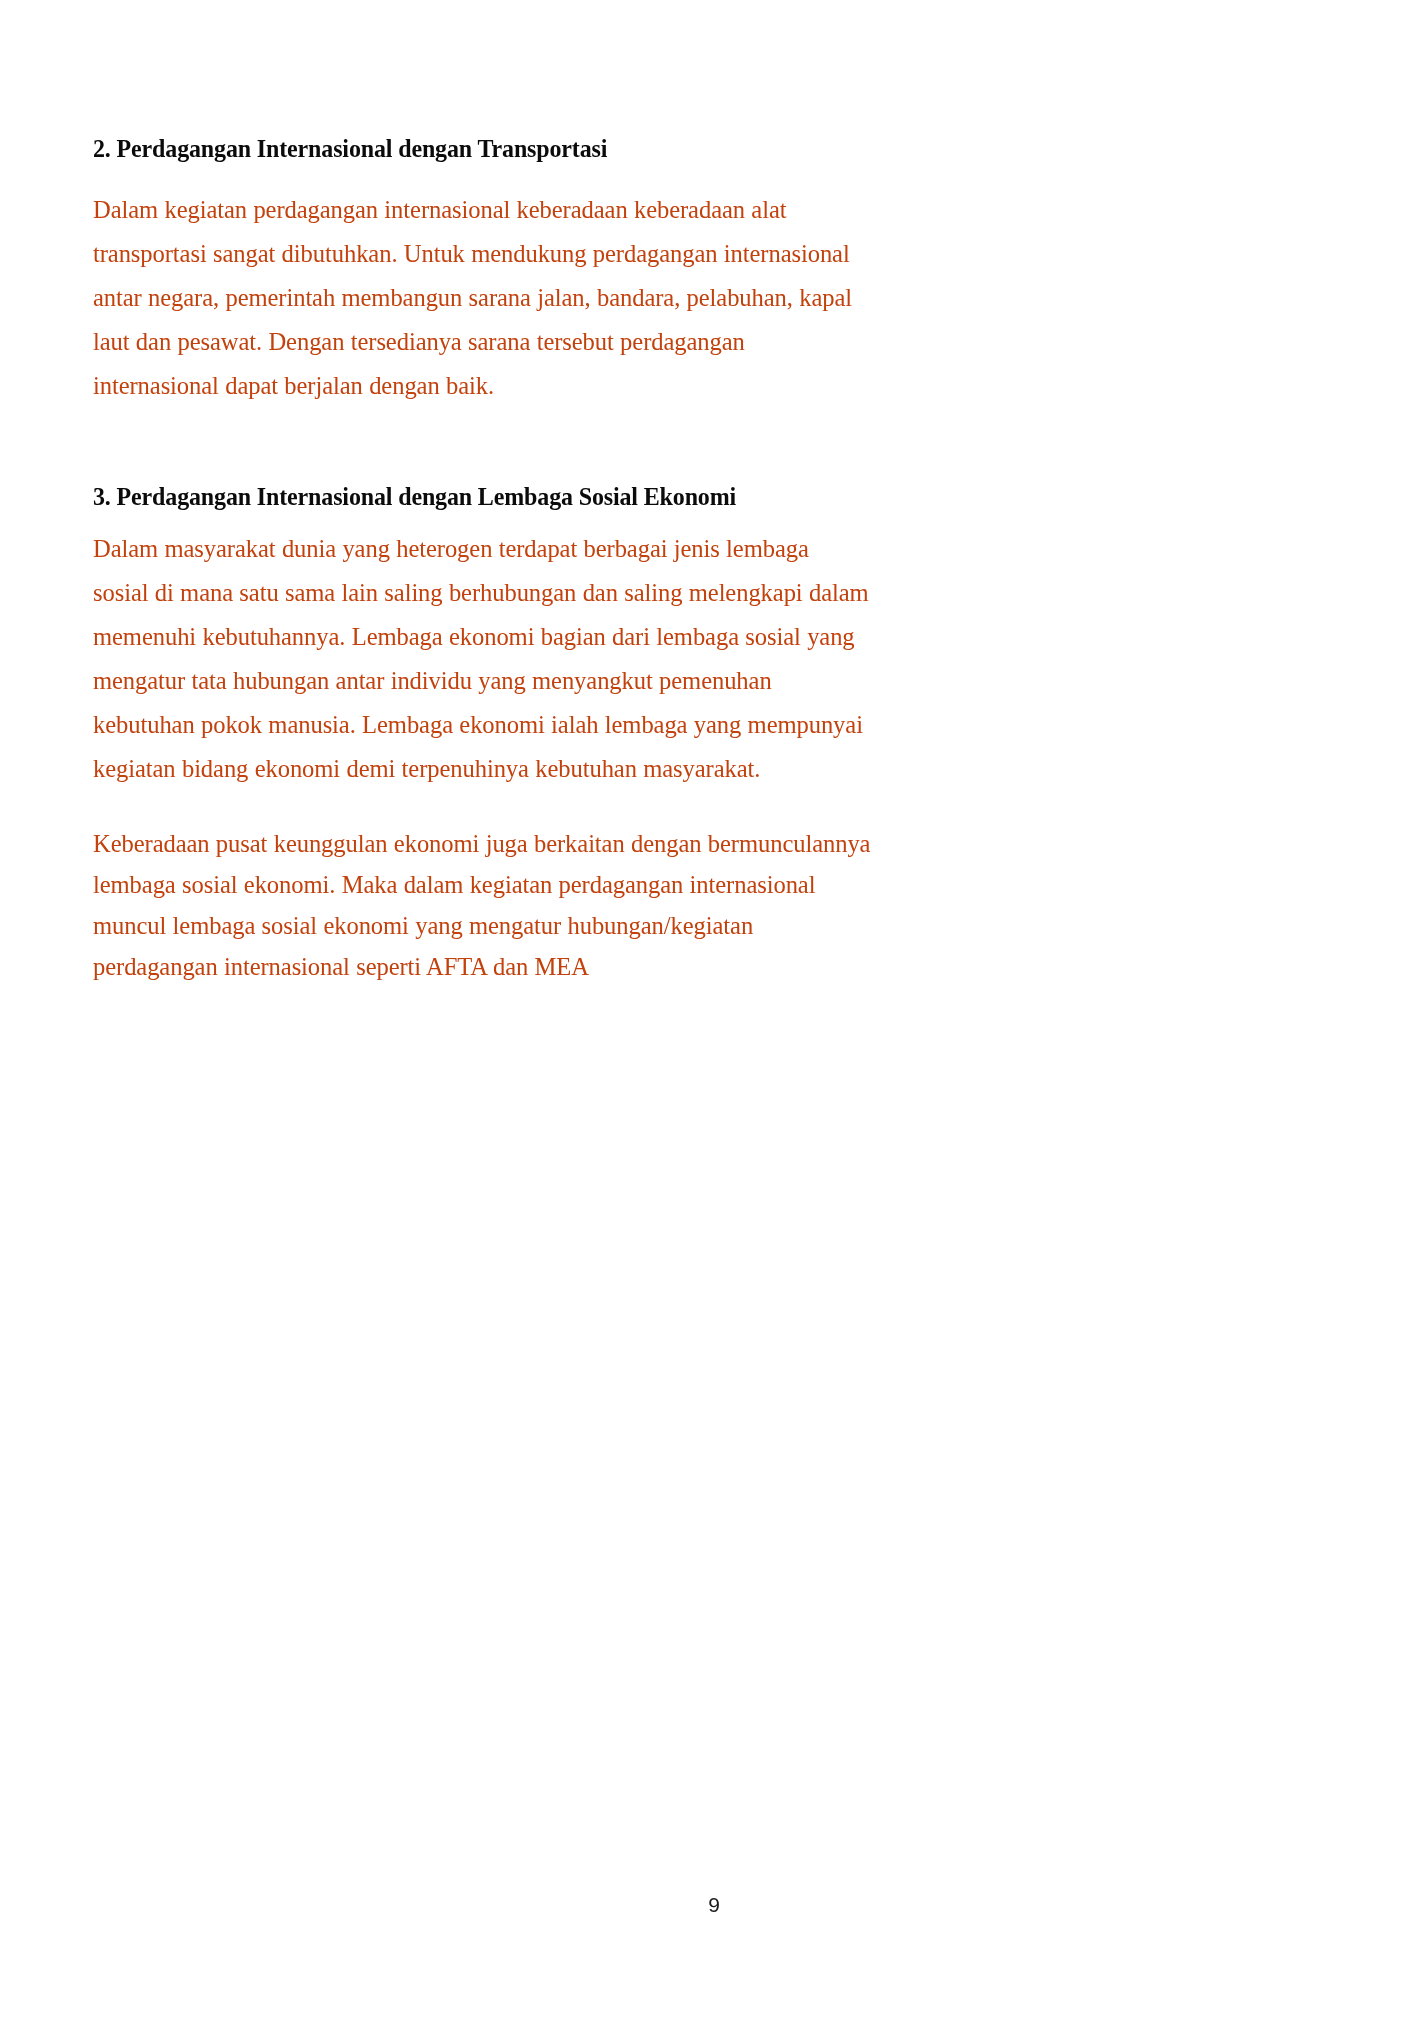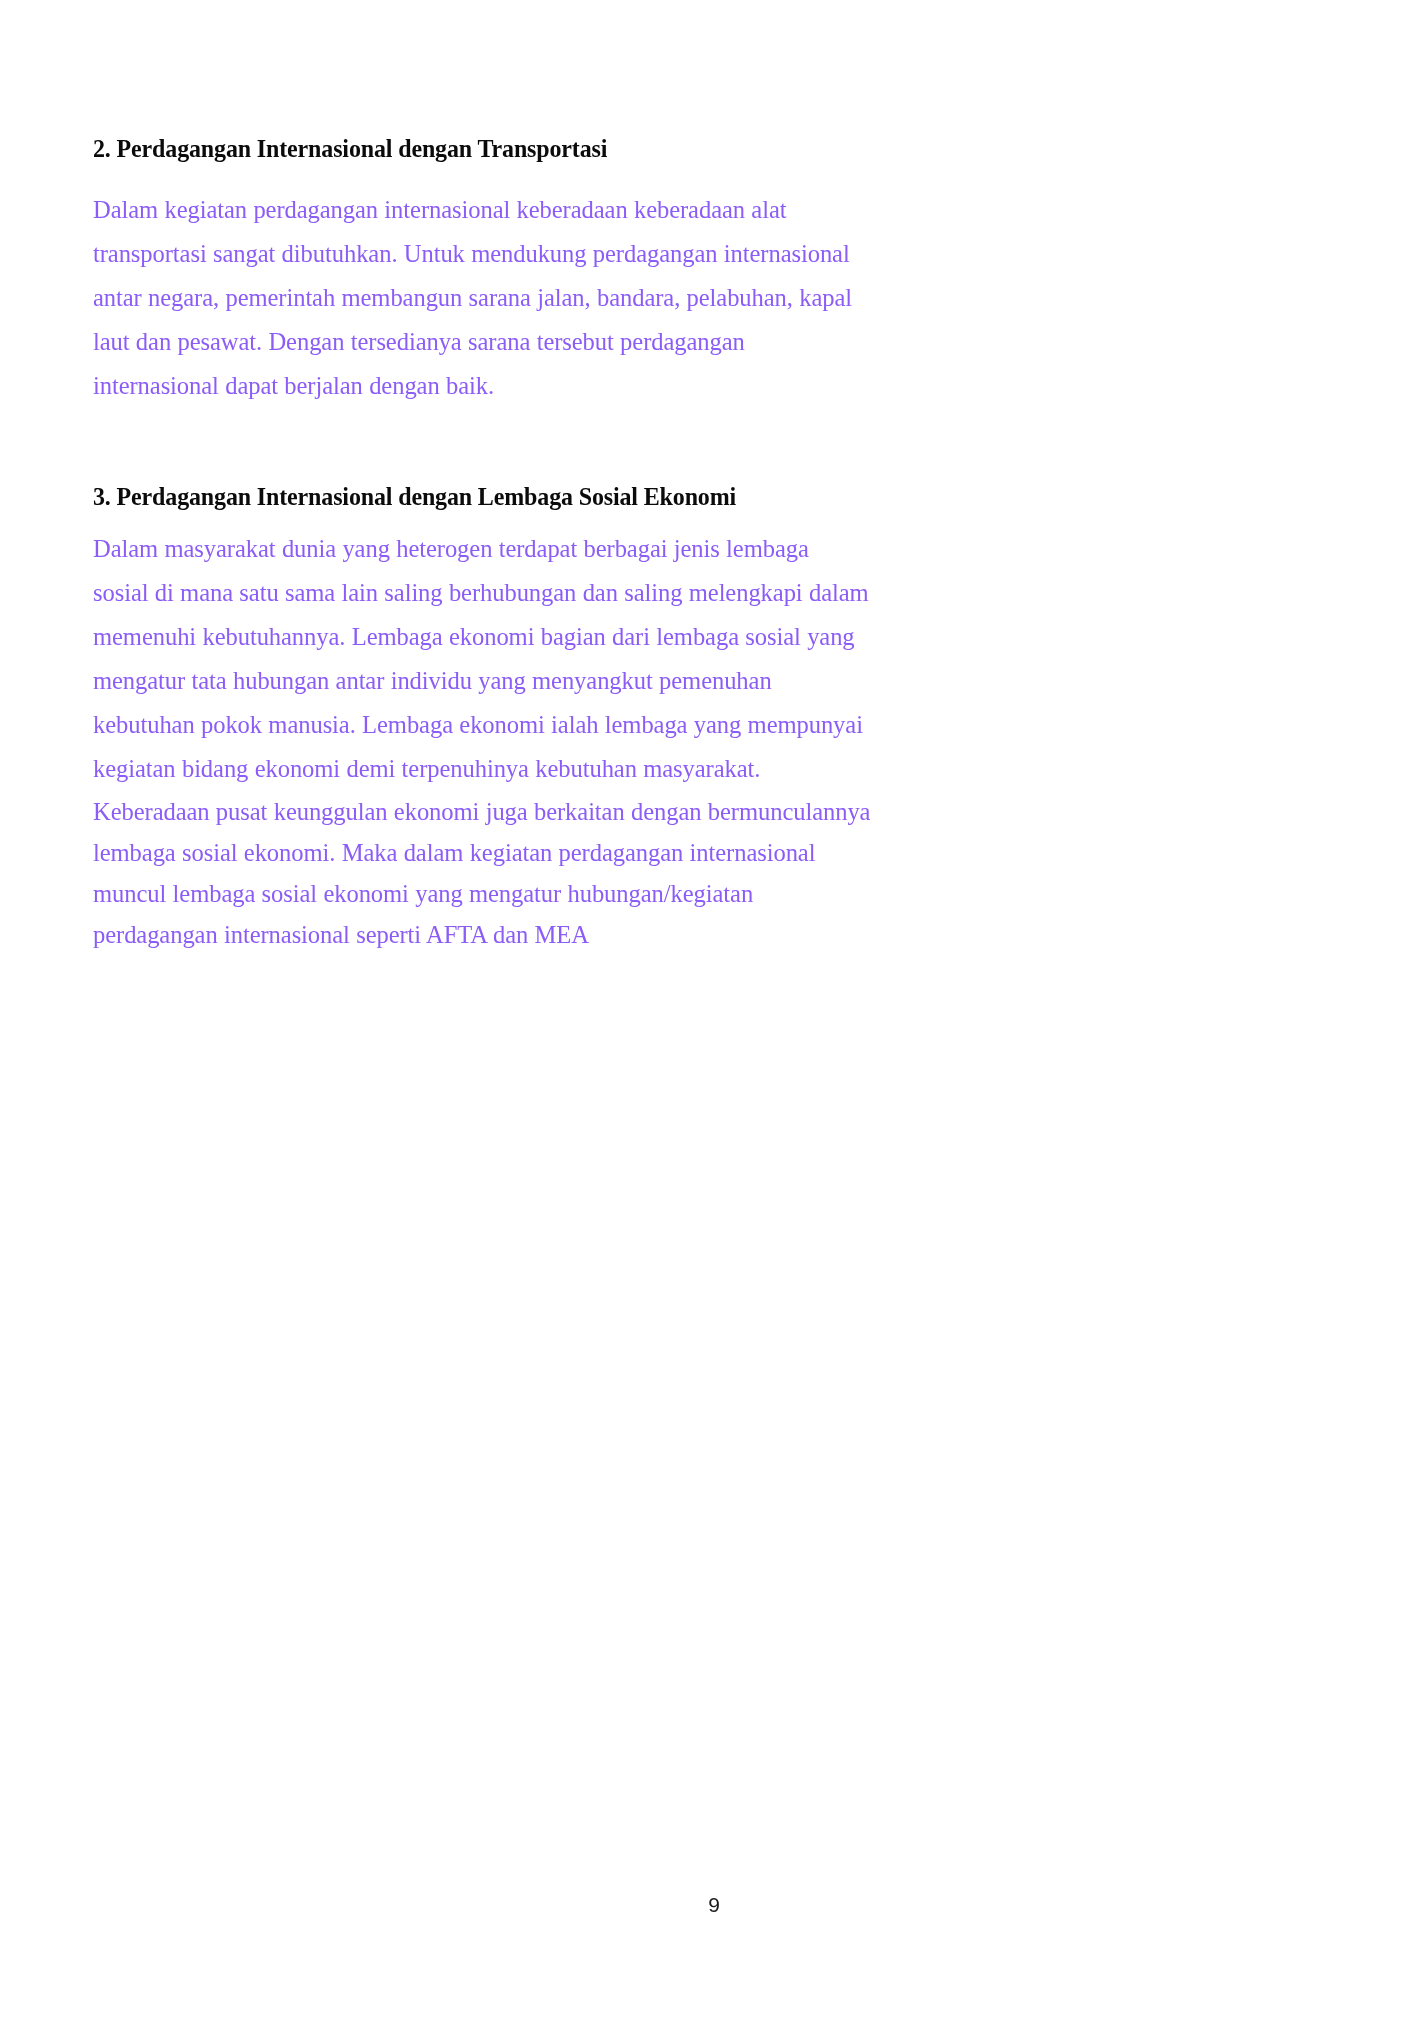--- a/index.html
+++ b/index.html
@@ -34,36 +34,36 @@
     color: #0b0b0b;
     margin: 0;
     white-space: nowrap;
     transform: scaleX(0.96);
     transform-origin: left center;
   }
   .para {
     margin: 0;
     font-size: 25.5px;
     line-height: 44px;
-    color: #8b5cf6;
+    color: #c2410c;
     letter-spacing: -0.1px;
     word-spacing: 0.3px;
   }
   .para .ln {
     display: block;
     white-space: nowrap;
     transform: scaleX(0.965);
     transform-origin: left center;
   }
   
   .block-h2 { margin-top: 0px; }
   .gap-after-h2 { height: 27px; }
   .gap-between-sections { height: 76px; }
   .gap-after-h3 { height: 18px; }
-  .tight-line { line-height: 41px; }
+  .tight-line { line-height: 41px; margin-top: 32px; }
   .page-number {
     position: absolute;
     left: 0;
     right: 0;
     top: 1893px;
     text-align: center;
     font-size: 21px;
     font-family: "Liberation Sans", "DejaVu Sans", sans-serif;
     color: #1a1a1a;
   }

